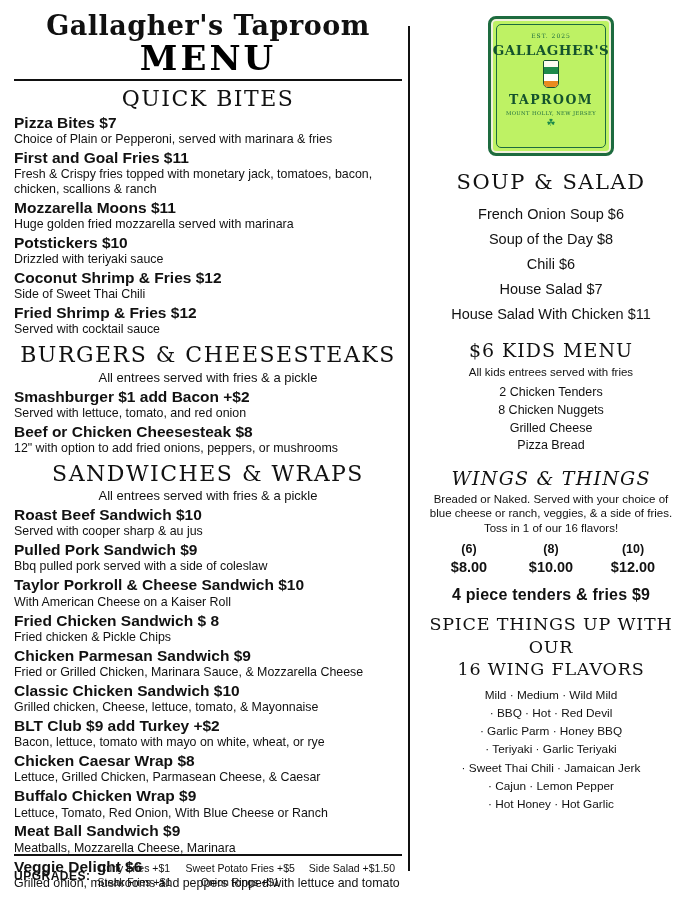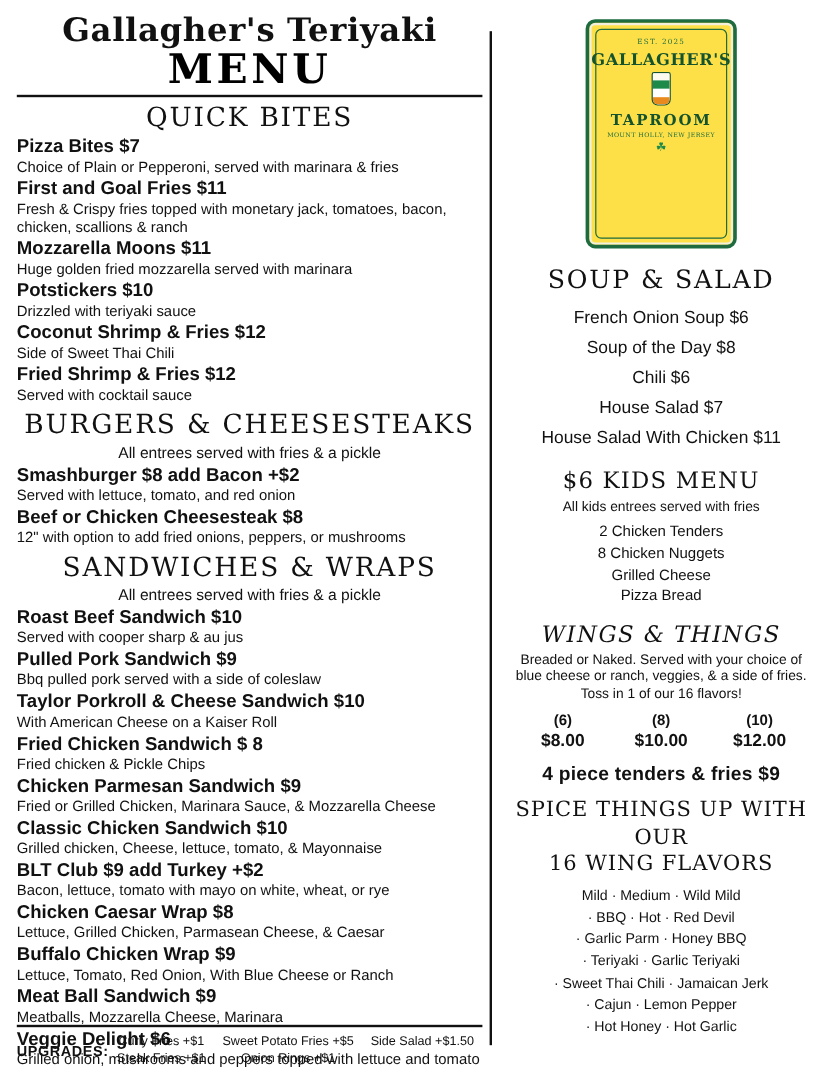--- a/index.html
+++ b/index.html
@@ -80,24 +80,24 @@
   .upg-label { font-size:12px; font-weight:700; letter-spacing:0.5px; white-space:nowrap; padding-top:2px;}
   .upg-cols { display:flex; flex:1; justify-content:space-around; }
   .upg-col { text-align:center; font-size:10.5px; line-height:1.35; }
 
   
   .right { position:absolute; left:420px; top:12px; width:262px; text-align:center; }
 
   
   .logo-wrap { display:flex; justify-content:center; margin-top:4px; }
   .logo {
-    width:126px; height:191px;
+    width:126px; height:140px;
     border:3px solid #1d6b3f;
     border-radius:8px;
-    background:#fde047;
+    background:#bef264;
     position:relative;
     box-shadow:0 0 0 2px #f2f0dd inset;
   }
   .logo-inner {
     position:absolute; inset:5px;
     border:1px solid #1d6b3f;
     border-radius:5px;
     display:flex; flex-direction:column; align-items:center;
     padding-top:7px;
   }
@@ -156,21 +156,21 @@
   .flavors { font-size:11.8px; line-height:1.55; }
 </style>
 </head>
 <body>
 
 <div class="page">
 
   <div class="divider-v"></div>
 
   <div class="left">
-    <div class="brand">Gallagher's Teriyaki</div>
+    <div class="brand">Gallagher's Taproom</div>
     <div class="menu-word">MENU</div>
     <div class="rule"></div>
 
     <div class="sect-title">QUICK BITES</div>
 
     <div>
       <div class="item">
         <div class="item-name">Pizza Bites $7</div>
         <div class="item-desc">Choice of Plain or Pepperoni, served with marinara &amp; fries</div>
       </div>
@@ -193,21 +193,21 @@
       <div class="item">
         <div class="item-name">Fried Shrimp &amp; Fries $12</div>
         <div class="item-desc">Served with cocktail sauce</div>
       </div>
     </div>
 
     <div class="sect-title">BURGERS &amp; CHEESESTEAKS</div>
     <div class="sect-sub">All entrees served with fries &amp; a pickle</div>
     <div>
       <div class="item">
-        <div class="item-name">Smashburger $8          add Bacon +$2</div>
+        <div class="item-name">Smashburger $1          add Bacon +$2</div>
         <div class="item-desc">Served with lettuce, tomato, and red onion</div>
       </div>
       <div class="item">
         <div class="item-name">Beef or Chicken Cheesesteak $8</div>
         <div class="item-desc">12" with option to add fried onions, peppers, or mushrooms</div>
       </div>
     </div>
 
     <div class="sect-title">SANDWICHES &amp; WRAPS</div>
     <div class="sect-sub">All entrees served with fries &amp; a pickle</div>

